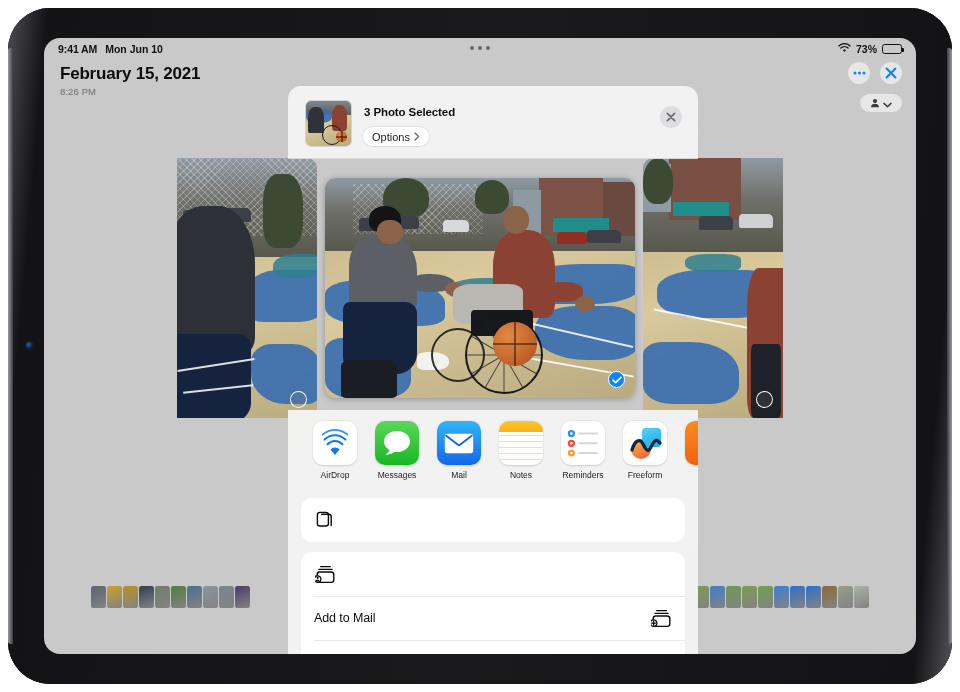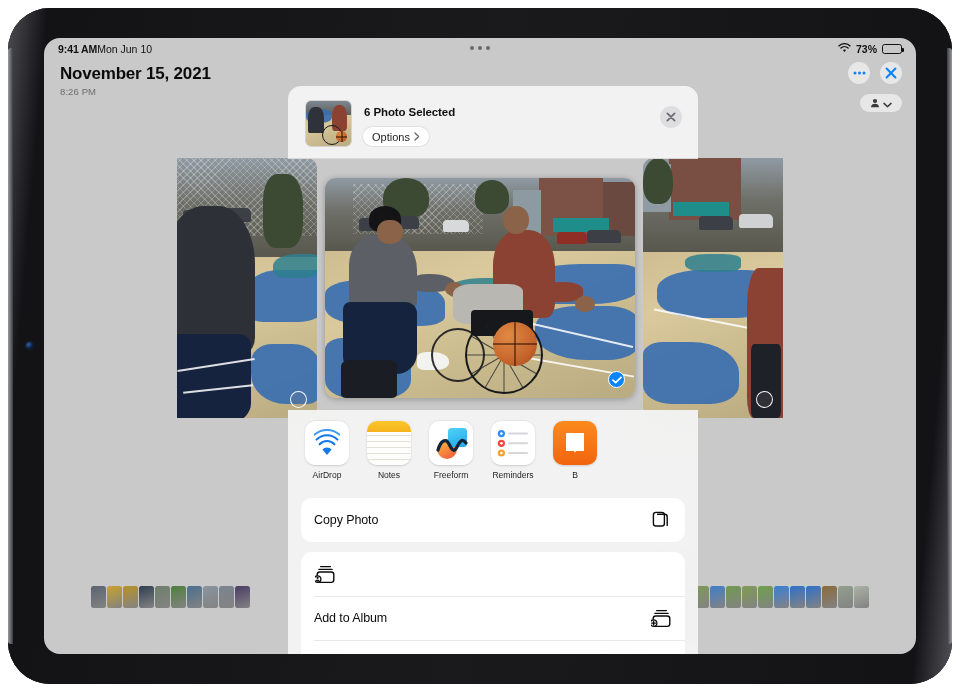--- a/index.html
+++ b/index.html
@@ -51,23 +51,23 @@
     overflow: hidden;
   }
 
   
   #status-bar {
     position:absolute; left:0; top:0; width:100%; height:22px;
     display:flex; align-items:center;
     font-size:10.5px; font-weight:700; color:#111;
     padding: 0 14px;
   }
-  #status-left { display:flex; align-items:flex-end; }
+  #status-left { display:flex; gap:8px; align-items:flex-end; }
   #status-time { letter-spacing:-0.1px; }
-  #status-date { font-weight:400; }
+  #status-date { font-weight:700; }
   #status-right { margin-left:auto; display:flex; gap:5px; align-items:center; }
   #multitask-handle {
     position:absolute; left:50%; transform:translateX(-50%); top:8px;
     display:flex; gap:4px;
   }
   #multitask-handle i { width:4px; height:4px; border-radius:50%; background:#6a6a6a; display:block; }
   .wifi-glyph { display:block; }
   #battery-pct { font-size:10.5px; font-weight:600; }
   #battery-icon {
     width:20px; height:10px; border-radius:2.6px; border:1.2px solid #111;
@@ -228,21 +228,21 @@
     position:absolute; right:16px; top:20px;
     width:22px;height:22px;border-radius:50%;
     background:rgba(120,120,128,0.16);
     display:flex;align-items:center;justify-content:center;
     color:#6a6a70;
   }
   #sheet-gap { position:absolute; left:0; top:73px; width:100%; height:251px; }
 
   #sheet-apps {
     position:absolute; left:0; top:324px; width:100%; height:88px;
-    padding: 11px 0 0 8px;
+    padding: 11px 0 0 16px;
     display:flex; align-items:flex-start; gap:0; overflow:hidden;
   }
   .app-item {
     flex:0 0 62px; display:flex; flex-direction:column; align-items:center; gap:5px;
   }
   .app-icon {
     width:44px;height:44px;border-radius:10px; position:relative; overflow:hidden;
     box-shadow:0 0.5px 2px rgba(0,0,0,0.16);
   }
   .app-label { font-size:8.5px; color:#1d1d1f; white-space:nowrap; }
@@ -295,21 +295,21 @@
         </span>
       </div>
     </div>
     <div id="multitask-handle">
       <i></i>
         <i></i>
         <i></i>
     </div>
 
     <div id="header">
-      <div id="header-title">November 15, 2021</div>
+      <div id="header-title">February 15, 2021</div>
       <div id="header-subtitle">8:26 PM</div>
       <div id="header-actions">
         <div class="round-btn">
           <svg width="13" height="4" viewBox="0 0 13 4">
             <circle cx="2" cy="2" r="1.5" fill="#0a84ff"></circle>
             <circle cx="6.5" cy="2" r="1.5" fill="#0a84ff"></circle>
             <circle cx="11" cy="2" r="1.5" fill="#0a84ff"></circle>
           </svg>
         </div>
         <div class="round-btn">
@@ -511,21 +511,21 @@
           <div class="court-bg">
             <div class="sky-row" style="height:30%;background:linear-gradient(180deg,#7d8892,#5d5f58)"></div>
             <div class="ground" style="height:70%"></div>
             <div class="paint-blue" style="left:0;top:8px;width:26px;height:14px;border-radius:40%"></div>
             <div class="person-dark" style="left:2px;top:6px;width:16px;height:26px;border-radius:40% 40% 12% 12%;background:#2f3238"></div>
             <div class="person-red" style="left:26px;top:4px;width:15px;height:26px"></div>
             <div class="wheel" style="left:16px;top:24px;width:20px;height:20px;border-width:1.6px"></div>
             <div class="ball" style="left:30px;top:30px;width:11px;height:11px"></div>
           </div>
         </div>
-        <div id="sheet-title">6 Photo Selected</div>
+        <div id="sheet-title">3 Photo Selected</div>
         <div id="options-button">
           <span>Options</span>
           <span>
             <svg width="6" height="9" viewBox="0 0 6 9">
               <path d="M1 1 4.6 4.5 1 8" stroke="#6a6a70" stroke-width="1.4" fill="none" stroke-linecap="round" stroke-linejoin="round"></path>
             </svg>
           </span>
         </div>
         <div id="sheet-close">
           <svg width="10" height="10" viewBox="0 0 10 10">
@@ -544,74 +544,93 @@
       <path d="M13 26 8.4 20.6a6 6 0 0 1 9.2 0z" fill="#1478e8"></path>
       <path d="M5.6 15.3a10 10 0 0 1 14.8 0" stroke="#1478e8" stroke-width="2.1" fill="none" stroke-linecap="round"></path>
       <path d="M2.6 10.6a14.5 14.5 0 0 1 20.8 0" stroke="#1478e8" stroke-width="2.1" fill="none" stroke-linecap="round"></path>
       <path d="M0.6 5.6a18.8 18.8 0 0 1 24.8 0" stroke="#3d9bf5" stroke-width="2" fill="none" stroke-linecap="round"></path>
     </svg>
             </div>
             <div class="app-label">AirDrop</div>
           </div>
           <div class="app-item">
             <div class="app-icon">
+              <div style="position:absolute;inset:0;background:linear-gradient(180deg,#5bd75b,#18b821)"></div>
+    <svg style="position:absolute;left:8px;top:9px" width="28" height="26" viewBox="0 0 28 26">
+      <ellipse cx="14" cy="11.5" rx="13" ry="10.5" fill="#fff"></ellipse>
+      <path d="M7 19c-0.6 2.6-2.4 4.4-4.6 5.6 3.8 0.4 7.2-1 9.4-3z" fill="#fff"></path>
+    </svg>
+            </div>
+            <div class="app-label">Messages</div>
+          </div>
+          <div class="app-item">
+            <div class="app-icon">
+              <div style="position:absolute;inset:0;background:linear-gradient(180deg,#32b5f7,#1268e8)"></div>
+    <svg style="position:absolute;left:7px;top:12px" width="30" height="21" viewBox="0 0 30 21">
+      <rect x="0.8" y="0.8" width="28.4" height="19.4" rx="2.6" fill="#fff"></rect>
+      <path d="M1.6 2.2 15 12.4 28.4 2.2" stroke="#1268e8" stroke-width="1.9" fill="none" stroke-linejoin="round"></path>
+    </svg>
+            </div>
+            <div class="app-label">Mail</div>
+          </div>
+          <div class="app-item">
+            <div class="app-icon">
               <div style="position:absolute;inset:0;background:#fdfdfb"></div>
     <div style="position:absolute;left:0;top:0;width:100%;height:11px;background:linear-gradient(180deg,#fcc62c,#f5b31b)"></div>
     <div style="position:absolute;left:0;top:14px;width:100%;height:0.9px;background:#e3e0d8"></div>
     <div style="position:absolute;left:0;top:20px;width:100%;height:0.9px;background:#e3e0d8"></div>
     <div style="position:absolute;left:0;top:26px;width:100%;height:0.9px;background:#e3e0d8"></div>
     <div style="position:absolute;left:0;top:32px;width:100%;height:0.9px;background:#e3e0d8"></div>
     <div style="position:absolute;left:0;top:38px;width:100%;height:0.9px;background:#e3e0d8"></div>
             </div>
             <div class="app-label">Notes</div>
-          </div>
-          <div class="app-item">
-            <div class="app-icon">
-              <div style="position:absolute;inset:0;background:#fff"></div>
-    <div style="position:absolute;left:8px;top:18px;width:20px;height:20px;border-radius:50%;background:linear-gradient(150deg,#f9c23c,#f2533f)"></div>
-    <div style="position:absolute;left:19px;top:7px;width:19px;height:19px;border-radius:3.5px;background:linear-gradient(160deg,#4fd2f7,#23a8e8)"></div>
-    <svg style="position:absolute;left:7px;top:13px" width="32" height="22" viewBox="0 0 32 22">
-      <path d="M2 16C5 6 10 4 13 10s5 9 8 3 5-9 9-4" stroke="#10243c" stroke-width="3.2" fill="none" stroke-linecap="round"></path>
-    </svg>
-            </div>
-            <div class="app-label">Freeform</div>
           </div>
           <div class="app-item">
             <div class="app-icon">
               <div style="position:absolute;inset:0;background:#fff"></div>
     <svg style="position:absolute;left:6px;top:9px" width="33" height="27" viewBox="0 0 33 27">
       <circle cx="4.4" cy="3.6" r="3.6" fill="#2f8ef4"></circle>
                 <circle cx="4.4" cy="3.6" r="1.3" fill="#fff"></circle>
       <rect x="11" y="2.6" width="20" height="2" rx="1" fill="#d6d6db"></rect>
       <circle cx="4.4" cy="13.3" r="3.6" fill="#f4483c"></circle>
                 <circle cx="4.4" cy="13.3" r="1.3" fill="#fff"></circle>
       <rect x="11" y="12.3" width="20" height="2" rx="1" fill="#d6d6db"></rect>
       <circle cx="4.4" cy="23" r="3.6" fill="#f7a030"></circle>
                 <circle cx="4.4" cy="23" r="1.3" fill="#fff"></circle>
       <rect x="11" y="22" width="20" height="2" rx="1" fill="#d6d6db"></rect>
     </svg>
             </div>
             <div class="app-label">Reminders</div>
           </div>
           <div class="app-item">
             <div class="app-icon">
+              <div style="position:absolute;inset:0;background:#fff"></div>
+    <div style="position:absolute;left:8px;top:18px;width:20px;height:20px;border-radius:50%;background:linear-gradient(150deg,#f9c23c,#f2533f)"></div>
+    <div style="position:absolute;left:19px;top:7px;width:19px;height:19px;border-radius:3.5px;background:linear-gradient(160deg,#4fd2f7,#23a8e8)"></div>
+    <svg style="position:absolute;left:7px;top:13px" width="32" height="22" viewBox="0 0 32 22">
+      <path d="M2 16C5 6 10 4 13 10s5 9 8 3 5-9 9-4" stroke="#10243c" stroke-width="3.2" fill="none" stroke-linecap="round"></path>
+    </svg>
+            </div>
+            <div class="app-label">Freeform</div>
+          </div>
+          <div class="app-item">
+            <div class="app-icon">
               <div style="position:absolute;inset:0;background:linear-gradient(180deg,#fb8a1e,#f2640d)"></div>
     <svg style="position:absolute;left:10px;top:10px" width="24" height="24" viewBox="0 0 24 24">
       <path d="M3 2h8a2 2 0 0 1 2 2v18a2 2 0 0 0-2-2H3z" fill="#fff"></path>
       <path d="M21 2h-8a2 2 0 0 0-2 2v18a2 2 0 0 1 2-2h8z" fill="#fff"></path>
     </svg>
             </div>
             <div class="app-label">B</div>
           </div>
         </div>
 
       <div id="sheet-actions" class="sheet-panel">
           <div class="action-group">
             <div class="action-row">
-              <div class="action-label">Copy Photo</div>
               <div class="action-icon">
                 <svg width="20" height="20" viewBox="0 0 20 20">
       <rect x="2.4" y="2.4" width="11" height="13.6" rx="2.6" stroke="#0b0b0b" stroke-width="1.4" fill="none"></rect>
       <path d="M6.6 4.2h7a2.6 2.6 0 0 1 2.6 2.6v8.8" stroke="#0b0b0b" stroke-width="1.4" fill="none" stroke-linecap="round"></path>
     </svg>
               </div>
             </div>
           </div>
           <div class="action-group">
             <div class="action-row">
@@ -620,21 +639,21 @@
       <path d="M5.6 1.6h9.8" stroke="#0b0b0b" stroke-width="1.3" stroke-linecap="round"></path>
       <path d="M3.9 4.4h13.2" stroke="#0b0b0b" stroke-width="1.3" stroke-linecap="round"></path>
       <rect x="2.2" y="7" width="16.6" height="10.4" rx="2.6" stroke="#0b0b0b" stroke-width="1.4" fill="none"></rect>
       <circle cx="2.6" cy="14.1" r="3.3" fill="#fff" stroke="#0b0b0b" stroke-width="1.3"></circle>
       <circle cx="2.6" cy="12.8" r="1.1" fill="#0b0b0b"></circle>
       <path d="M0.6 16.4c0-1.2 0.9-1.9 2-1.9s2 0.7 2 1.9z" fill="#0b0b0b"></path>
     </svg>
               </div>
             </div>
             <div class="action-row">
-              <div class="action-label">Add to Album</div>
+              <div class="action-label">Add to Mail</div>
               <div class="action-icon">
                 <svg width="21" height="19" viewBox="0 0 21 19">
       <path d="M5.6 1.6h9.8" stroke="#0b0b0b" stroke-width="1.3" stroke-linecap="round"></path>
       <path d="M3.9 4.4h13.2" stroke="#0b0b0b" stroke-width="1.3" stroke-linecap="round"></path>
       <rect x="2.2" y="7" width="16.6" height="10.4" rx="2.6" stroke="#0b0b0b" stroke-width="1.4" fill="none"></rect>
       <circle cx="2.6" cy="14.1" r="3.3" fill="#fff" stroke="#0b0b0b" stroke-width="1.3"></circle>
       <path d="M2.6 12.2v3.8M0.7 14.1h3.8" stroke="#0b0b0b" stroke-width="1.4" stroke-linecap="round"></path>
     </svg>
               </div>
             </div>

